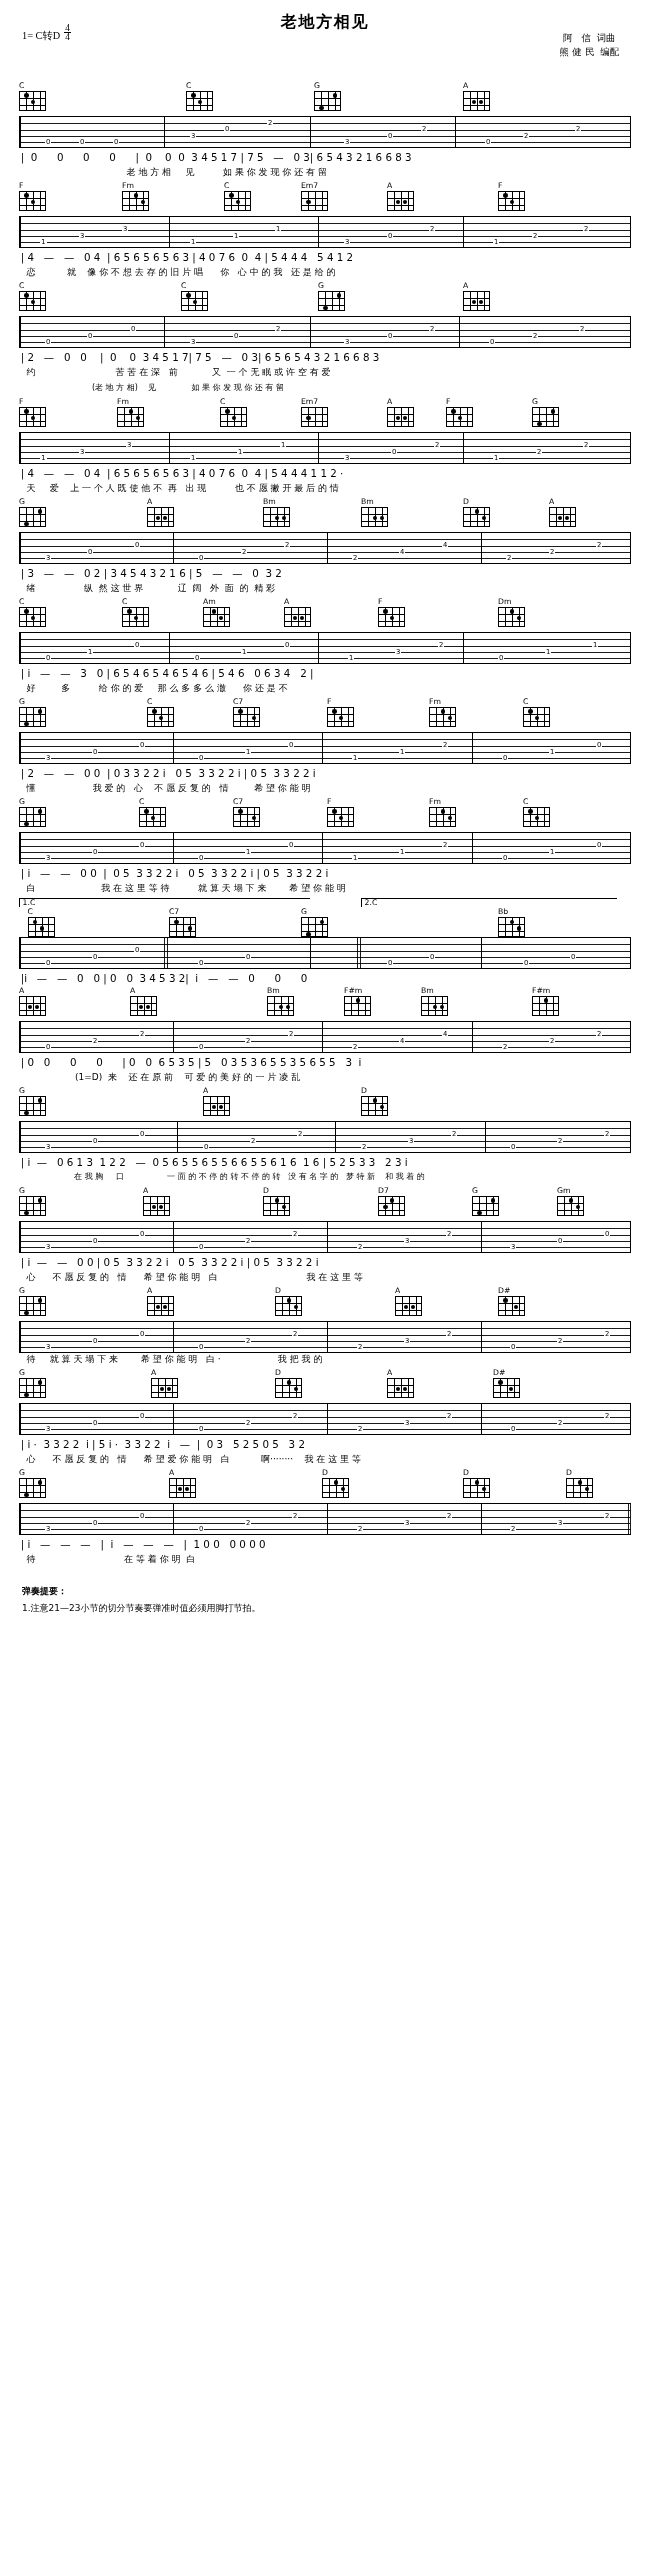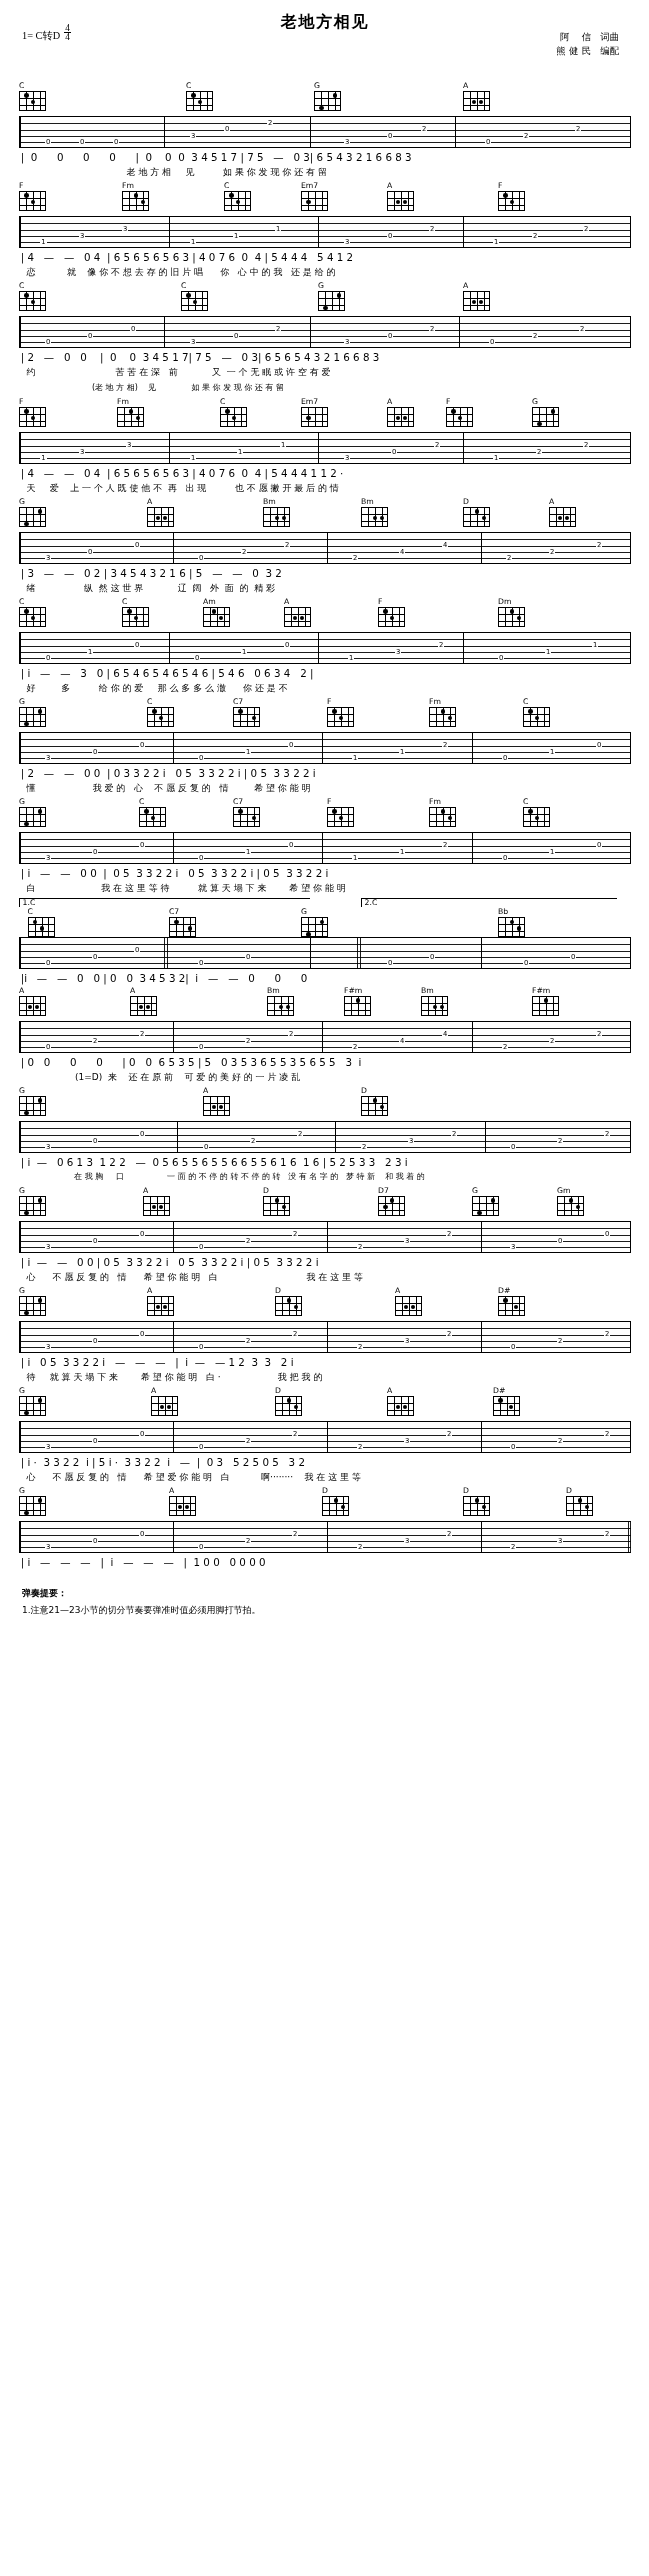--- a/index.html
+++ b/index.html
@@ -36,22 +36,22 @@
     font-size:9.4px;
     margin-left:1.7px;
   }
   .key-sig .frac .num { display:block; border-bottom:0.9px solid #000; padding:0 0.9px; }
   .key-sig .frac .den { display:block; padding:0 0.9px; }
   .credits {
     position:absolute;
     right:31px; top:31px;
     font-size:9.4px;
     line-height:1.5;
-    text-align:right;
-    font-family:Liberation Mono, monospace;
+    text-align:center;
+    font-family:Liberation Serif, serif;
   }
   .credits div span.n { letter-spacing:3.4px; }
 
   
   .system { position:relative; margin:0 19px 0 19px; }
   .chordrow { position:relative; height:34px; }
   .chord {
     position:absolute;
     top:0;
     width:38px;
@@ -1347,21 +1347,20 @@
         <span class="num" style="left:226px;top:16px">2</span>
         <span class="num" style="left:273px;top:9.4px">2</span>
         <span class="num" style="left:338px;top:22px">2</span>
         <span class="num" style="left:385px;top:16px">3</span>
         <span class="num" style="left:427px;top:9.4px">2</span>
         <span class="num" style="left:491px;top:22px">0</span>
         <span class="num" style="left:538px;top:16px">2</span>
         <span class="num" style="left:585px;top:9.4px">2</span>
       </div>
     </div>
-    <div class="notes">| i   0 5  3 3 2 2 i   —   —   —   |  i  —   — 1 2  3  3   2 i</div>
     <div class="lyrics">  待     就 算 天 塌 下 来        希 望 你 能 明   白 ·                    我 把 我 的</div>
   </div>
 
   <div class="system">
     <div class="chordrow">
       <div class="chord" style="left:0px">
         <div class="cname">G</div>
         <div class="chordbox">
             <i style="left:6px"></i>
             <i style="left:13px"></i>
@@ -1524,20 +1523,21 @@
         <span class="num" style="left:273px;top:9.4px">2</span>
         <span class="num" style="left:338px;top:22px">2</span>
         <span class="num" style="left:385px;top:16px">3</span>
         <span class="num" style="left:427px;top:9.4px">2</span>
         <span class="num" style="left:491px;top:22px">2</span>
         <span class="num" style="left:538px;top:16px">3</span>
         <span class="num" style="left:585px;top:9.4px">2</span>
       </div>
     </div>
     <div class="notes">| i   —   —   —   |  i   —   —   —   |  1 0 0   0 0 0 0 </div>
+    <div class="lyrics">  待                               在 等 着 你 明  白</div>
   </div>
 
   <div class="footer">
     <div class="ft-title">弹奏提要：</div>
     <div>1.注意21—23小节的切分节奏要弹准时值必须用脚打节拍。</div>
   </div>
 
 </div>
 
 

